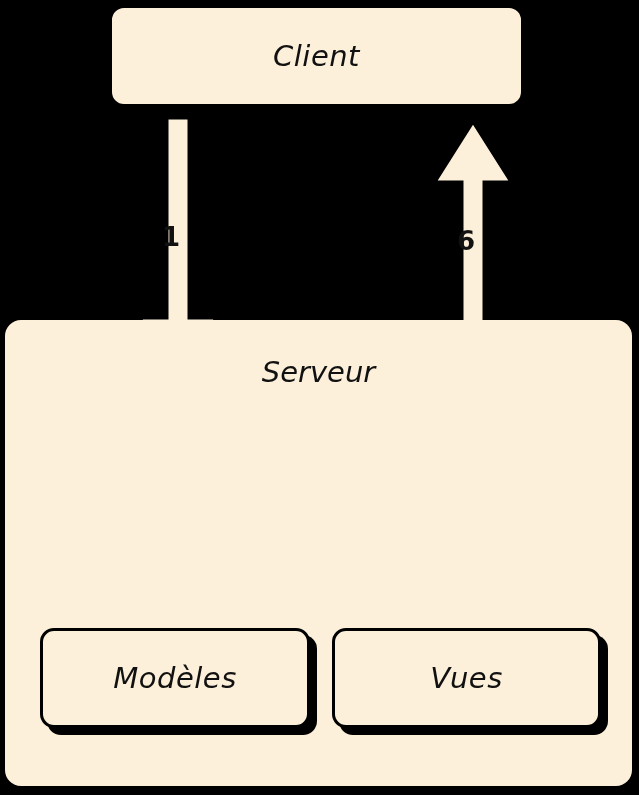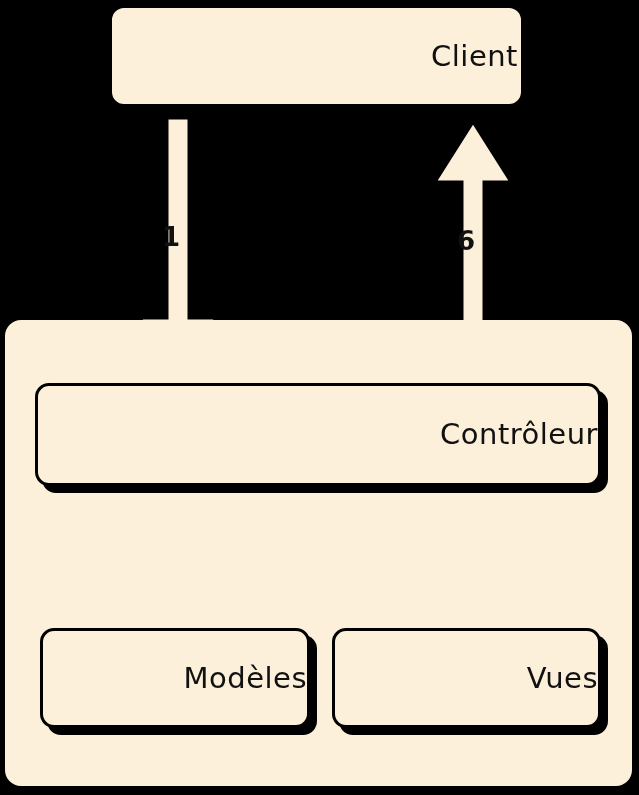--- a/index.html
+++ b/index.html
@@ -18,22 +18,23 @@
 
   
   .box {
     position: absolute;
     background: #FDF0DA;
     border: 3px solid #000000;
     border-radius: 14px;
     box-sizing: border-box;
     display: flex;
     align-items: center;
-    justify-content: flex-end;
+    justify-content: center;
     box-shadow: 7px 7px 0 0 #000000;
+    font-style: italic;
   }
   .box-label {
     color: #111111;
     font-size: 29px;
     font-weight: 400;
     letter-spacing: 0.5px;
     line-height: 1;
     white-space: nowrap;
   }
 
@@ -178,24 +179,22 @@
       <path d="M48,4 L90,56 L64,56 L64,126 L32,126 L32,56 L6,56 Z" fill="#FDF0DA" stroke="#000000" stroke-width="3" stroke-linejoin="miter"></path>
     </svg>
     <span class="arrow-num">5</span>
   </div>
 
   <div class="box" id="client-box">
     <span class="box-label">Client</span>
   </div>
 
   <div class="box" id="serveur-box">
-
-    <div class="box" id="controleur-box">
-      <span class="box-label">Contrôleur</span>
-    </div>
+    <div id="serveur-label">Serveur</div>
+
 
     <div class="box" id="vues-box">
       <span class="box-label">Vues</span>
     </div>
 
     <div class="box" id="modeles-box">
       <span class="box-label">Modèles</span>
     </div>
   </div>
 

